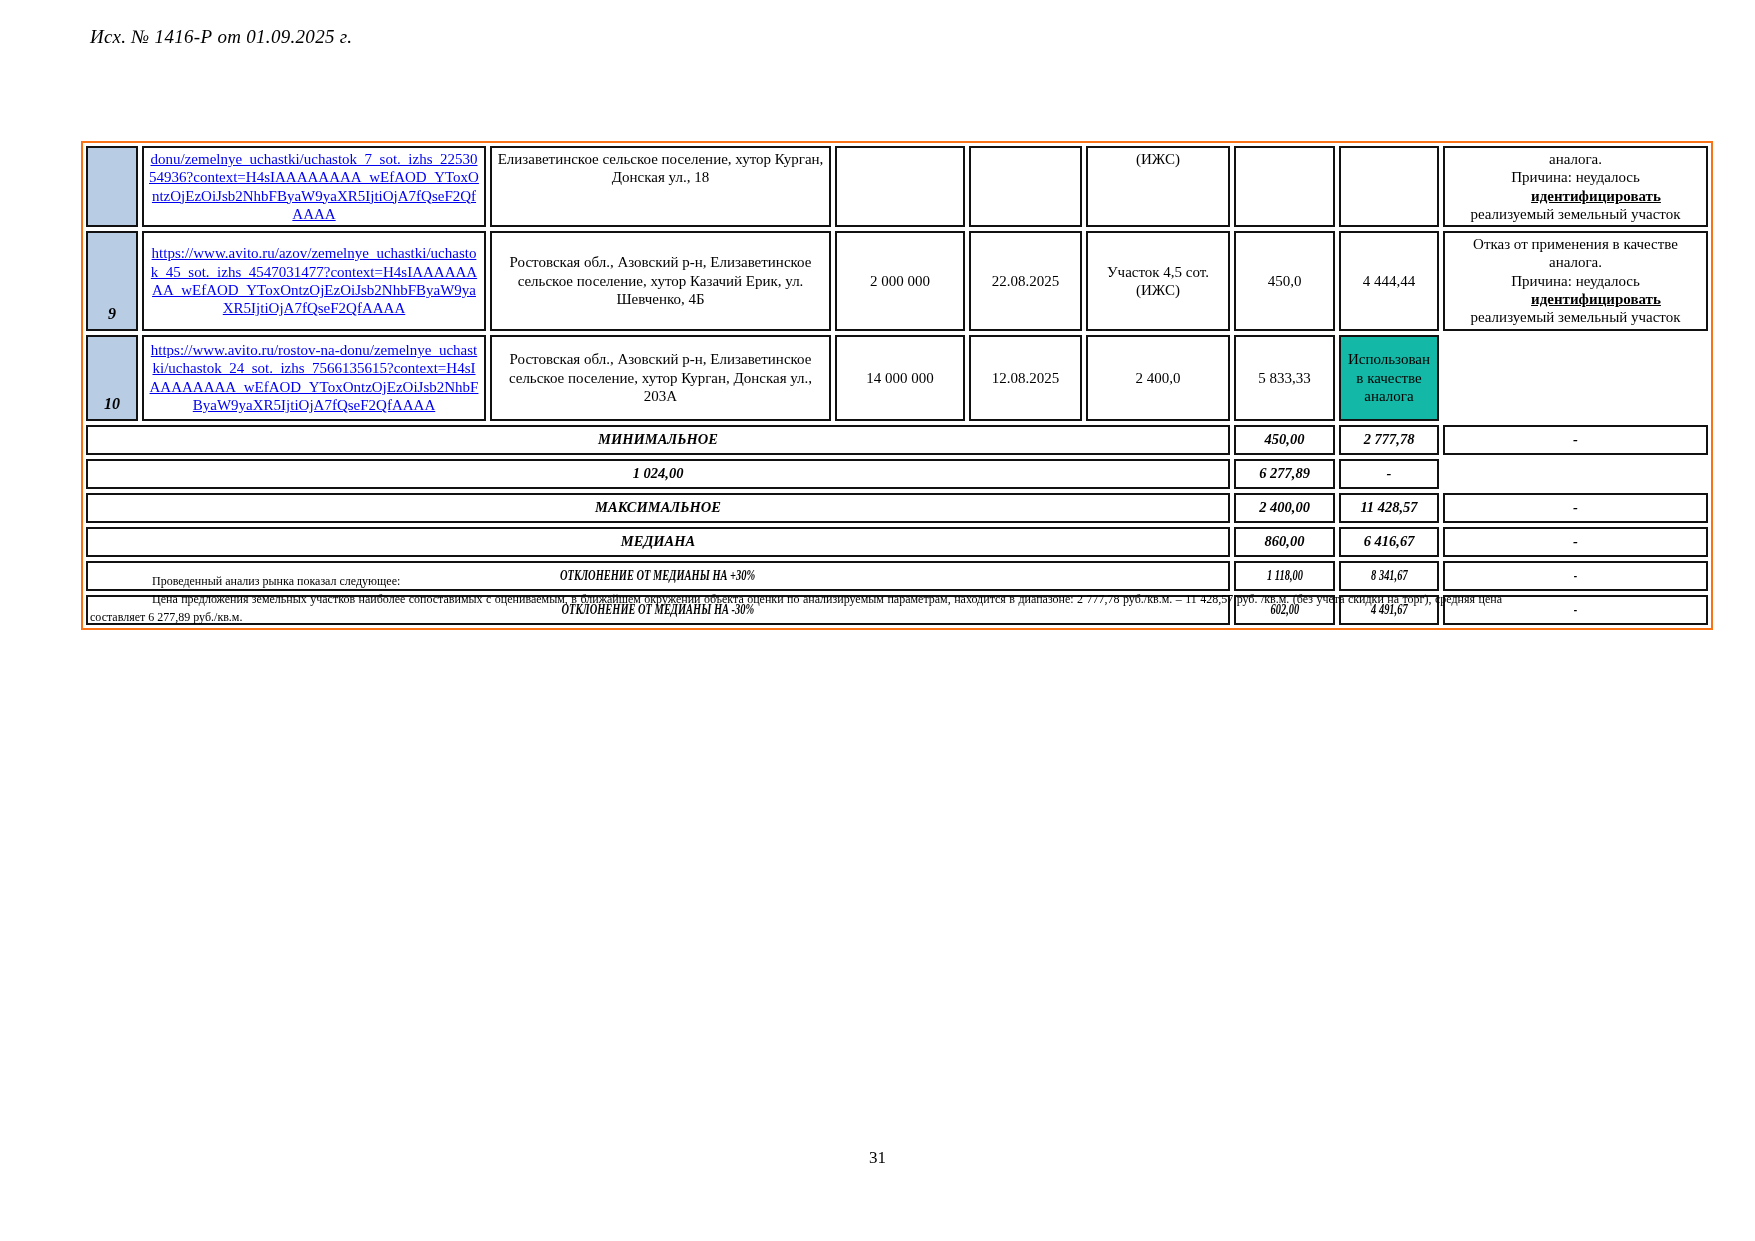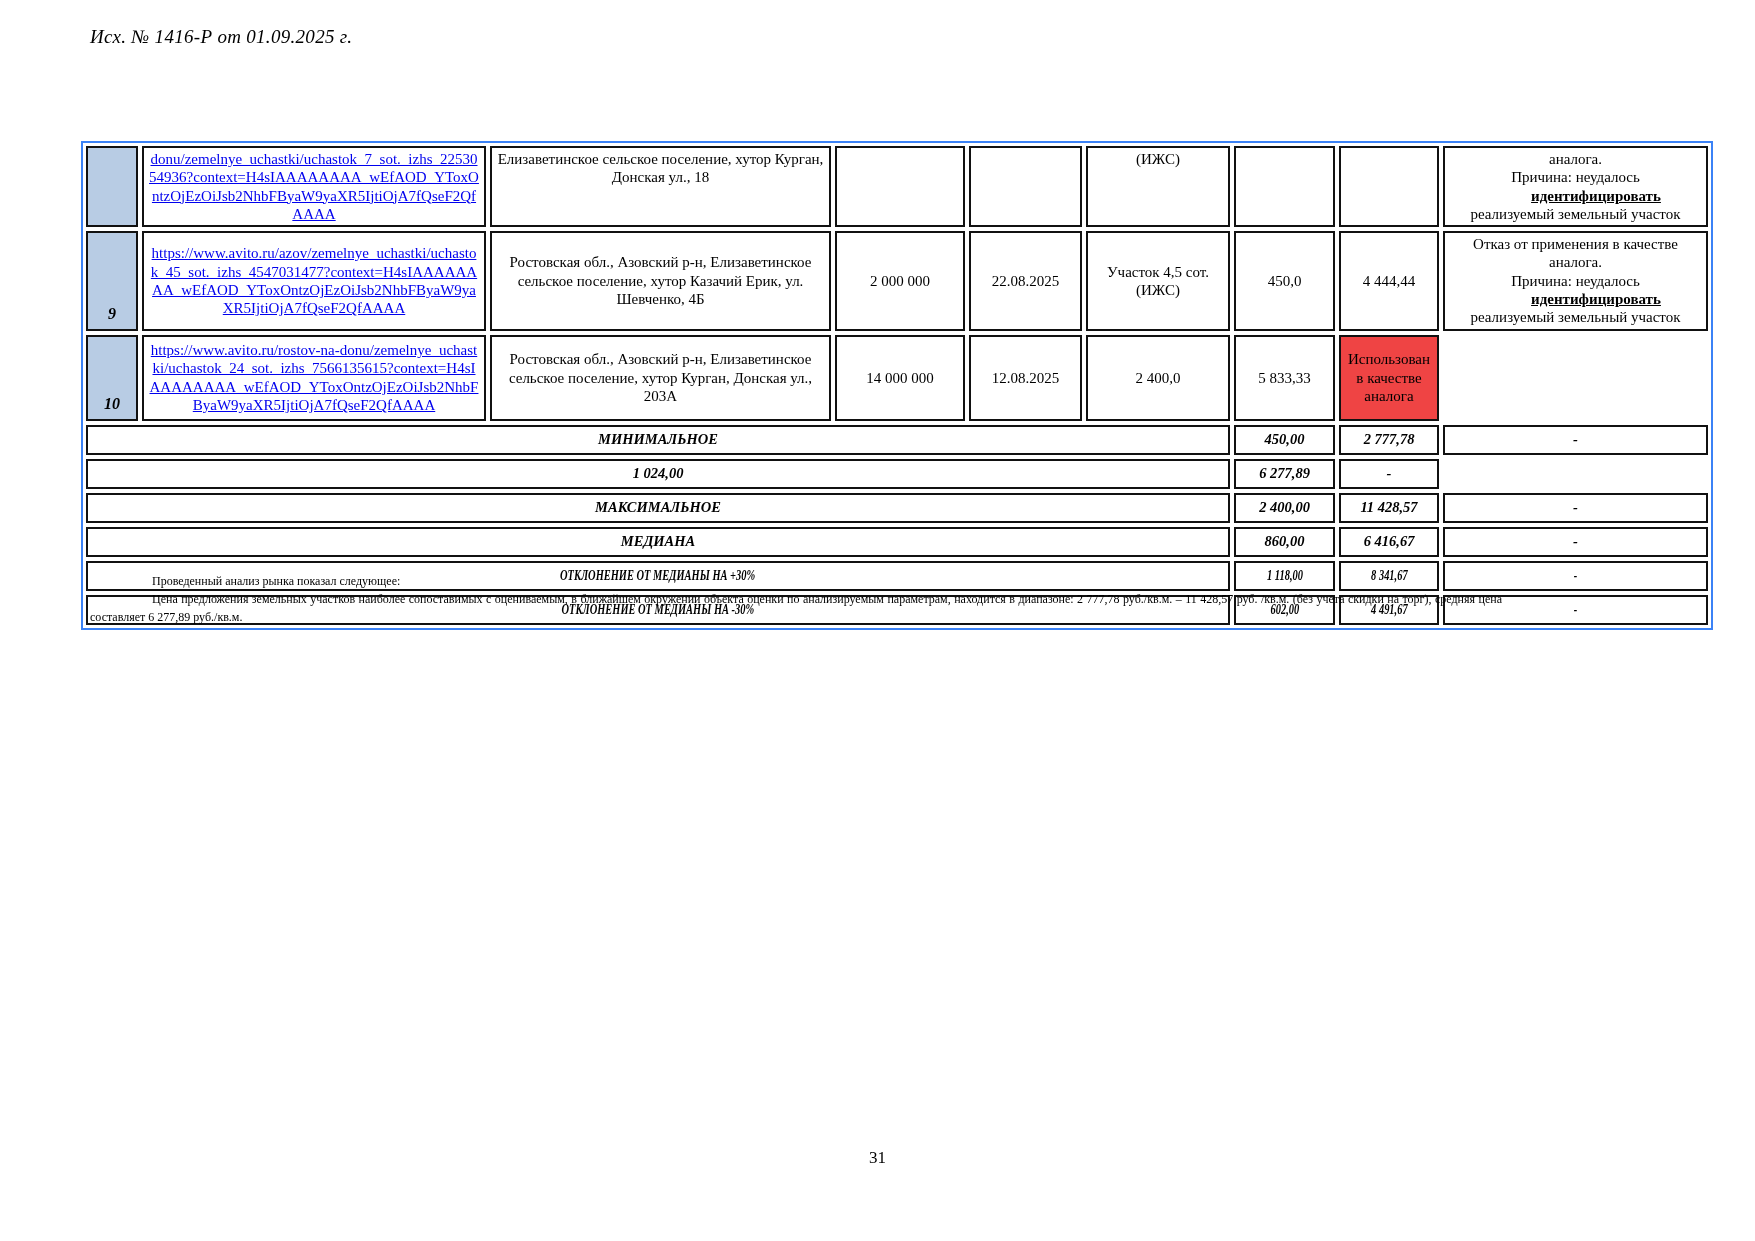--- a/index.html
+++ b/index.html
@@ -9,21 +9,21 @@
     font-family:"Liberation Serif","DejaVu Serif",serif; color:#000;
     overflow:hidden;
   }
   .doc-header {
     position:absolute; top:26px; left:90px;
     font-style:italic; font-size:19px; letter-spacing:0.3px;
   }
   
   .table-outer {
     position:absolute; top:141px; left:81px;
-    border:2px solid #3b82f6; padding:3px; background:#fff; width:1632px;
+    border:2px solid #f97316; padding:3px; background:#fff; width:1632px;
   }
   .trow {
     display:grid;
     grid-template-columns:52px 344px 341px 130px 113px 144px 101px 100px 265px;
     gap:4px; margin-bottom:4px;
   }
   .srow {
     display:grid;
     grid-template-columns:1144px 101px 100px 265px;
     gap:4px; margin-bottom:4px;
@@ -39,21 +39,21 @@
   .trow.top .cell { justify-content:flex-start; }
   .num-cell {
     background:#b8cce4; font-weight:bold; font-style:italic;
     justify-content:flex-end !important; padding-bottom:5px; font-size:16px;
   }
   .url-cell a {
     color:#0000ee; text-decoration:underline; word-break:break-all;
     cursor:pointer; font-size:15px;
   }
   .status-cell .em { font-weight:bold; text-decoration:underline;margin-left:41px; }
-  .status-accepted { background:#ef4444;align-items:center; }
+  .status-accepted { background:#14b8a6;align-items:center; }
   .srow .cell { min-height:21px; height:21px; padding:13px 4px; justify-content:center; }
   .srow .cell span { font-weight:bold; font-style:italic; font-size:14.5px; white-space:nowrap; }
   .srow.condensed .cell span { display:inline-block; transform:scaleX(0.72); }
   
   .analysis {
     position:absolute; top:572px; left:90px; width:1412px;
     font-size:12px; line-height:1.5; text-align:justify;
   }
   .analysis p { margin:0; text-indent:62px; }
   .page-number {

